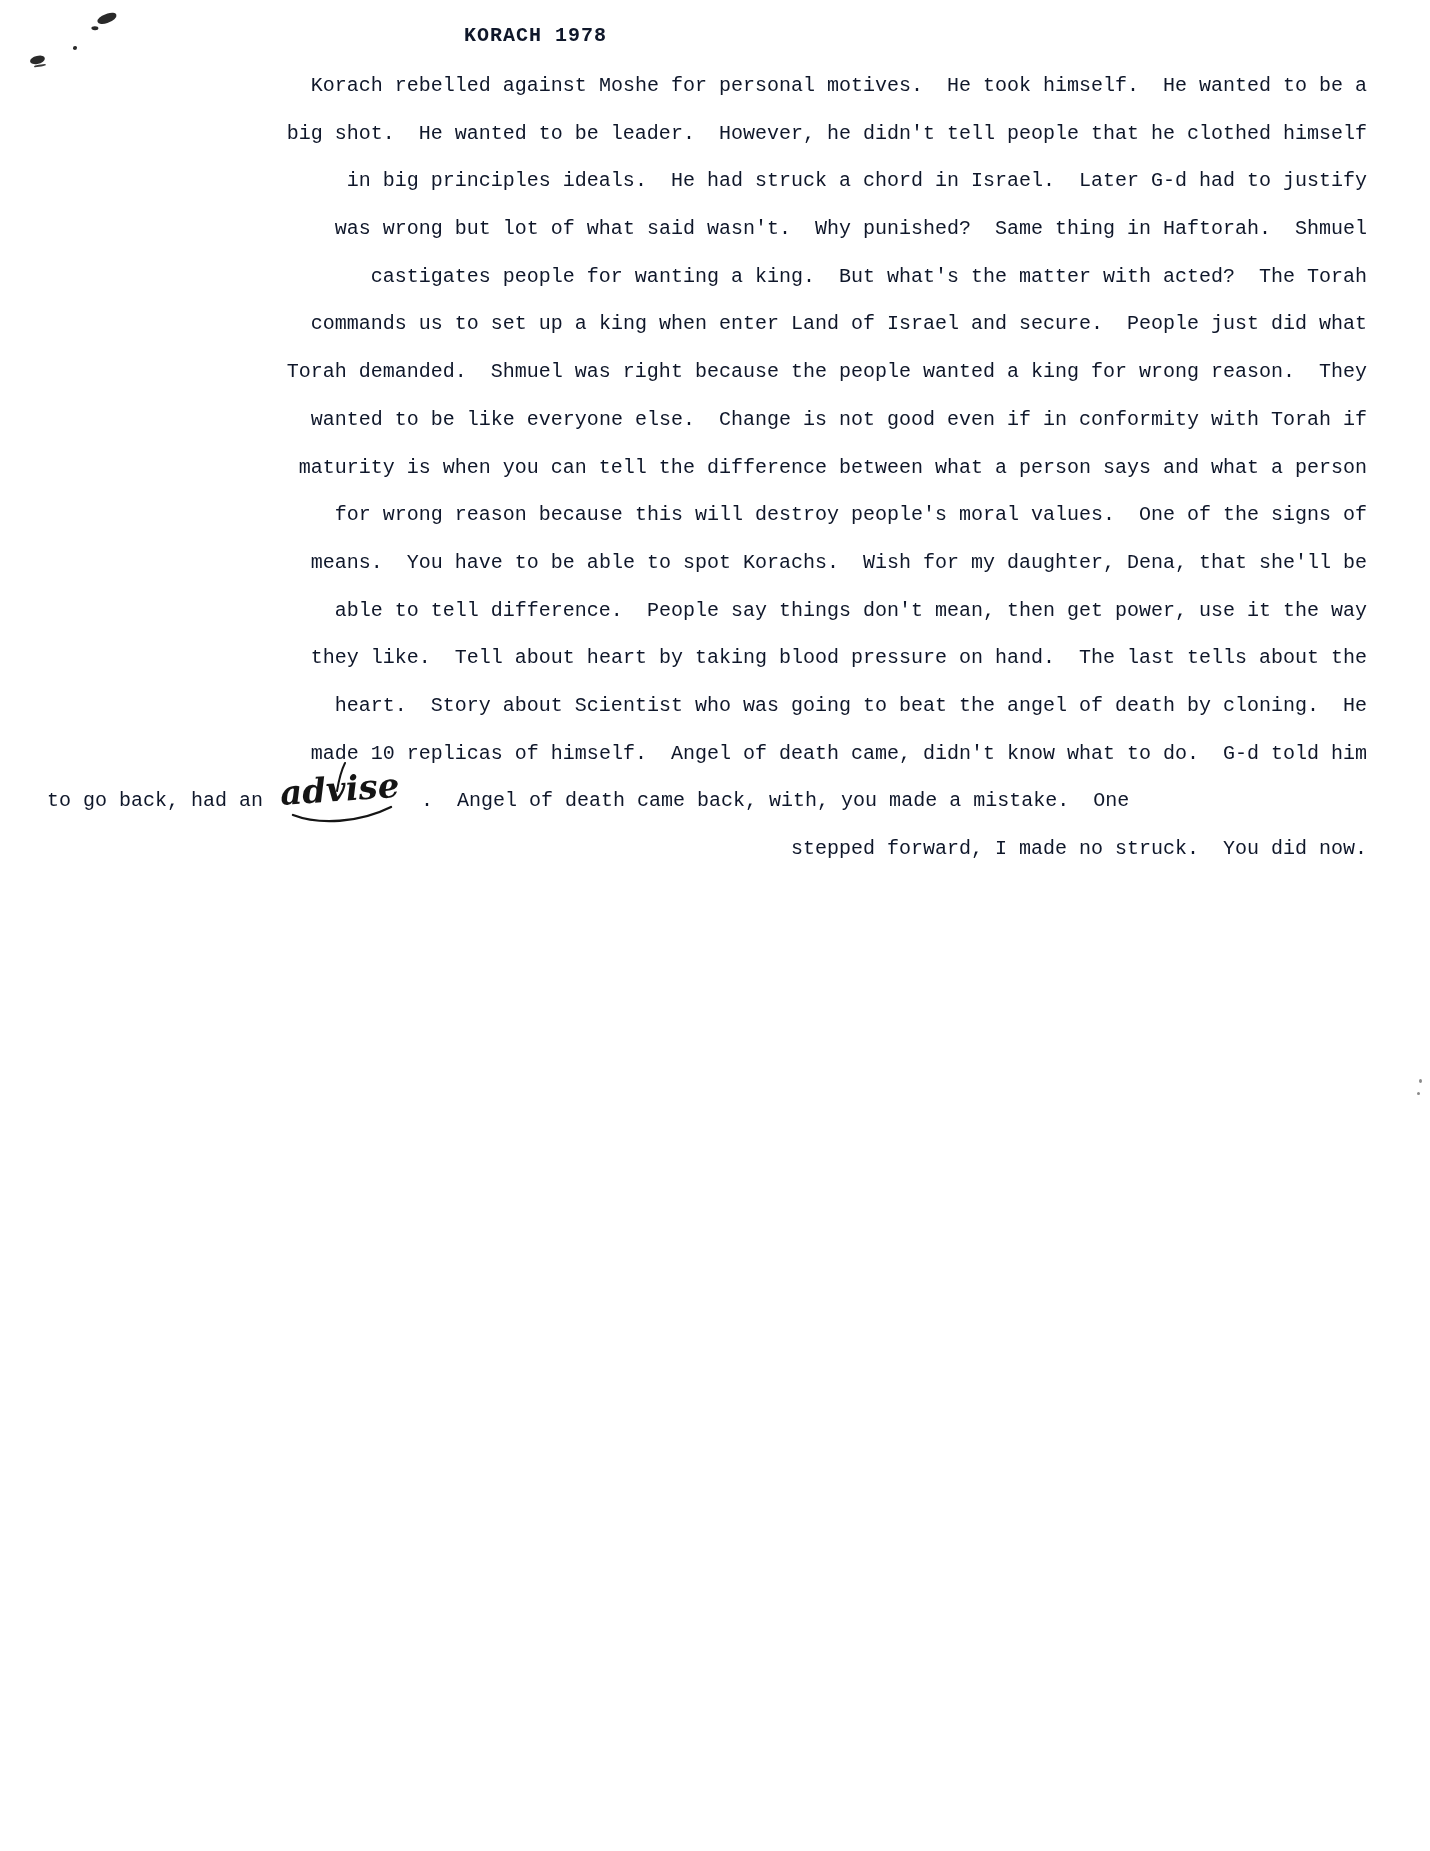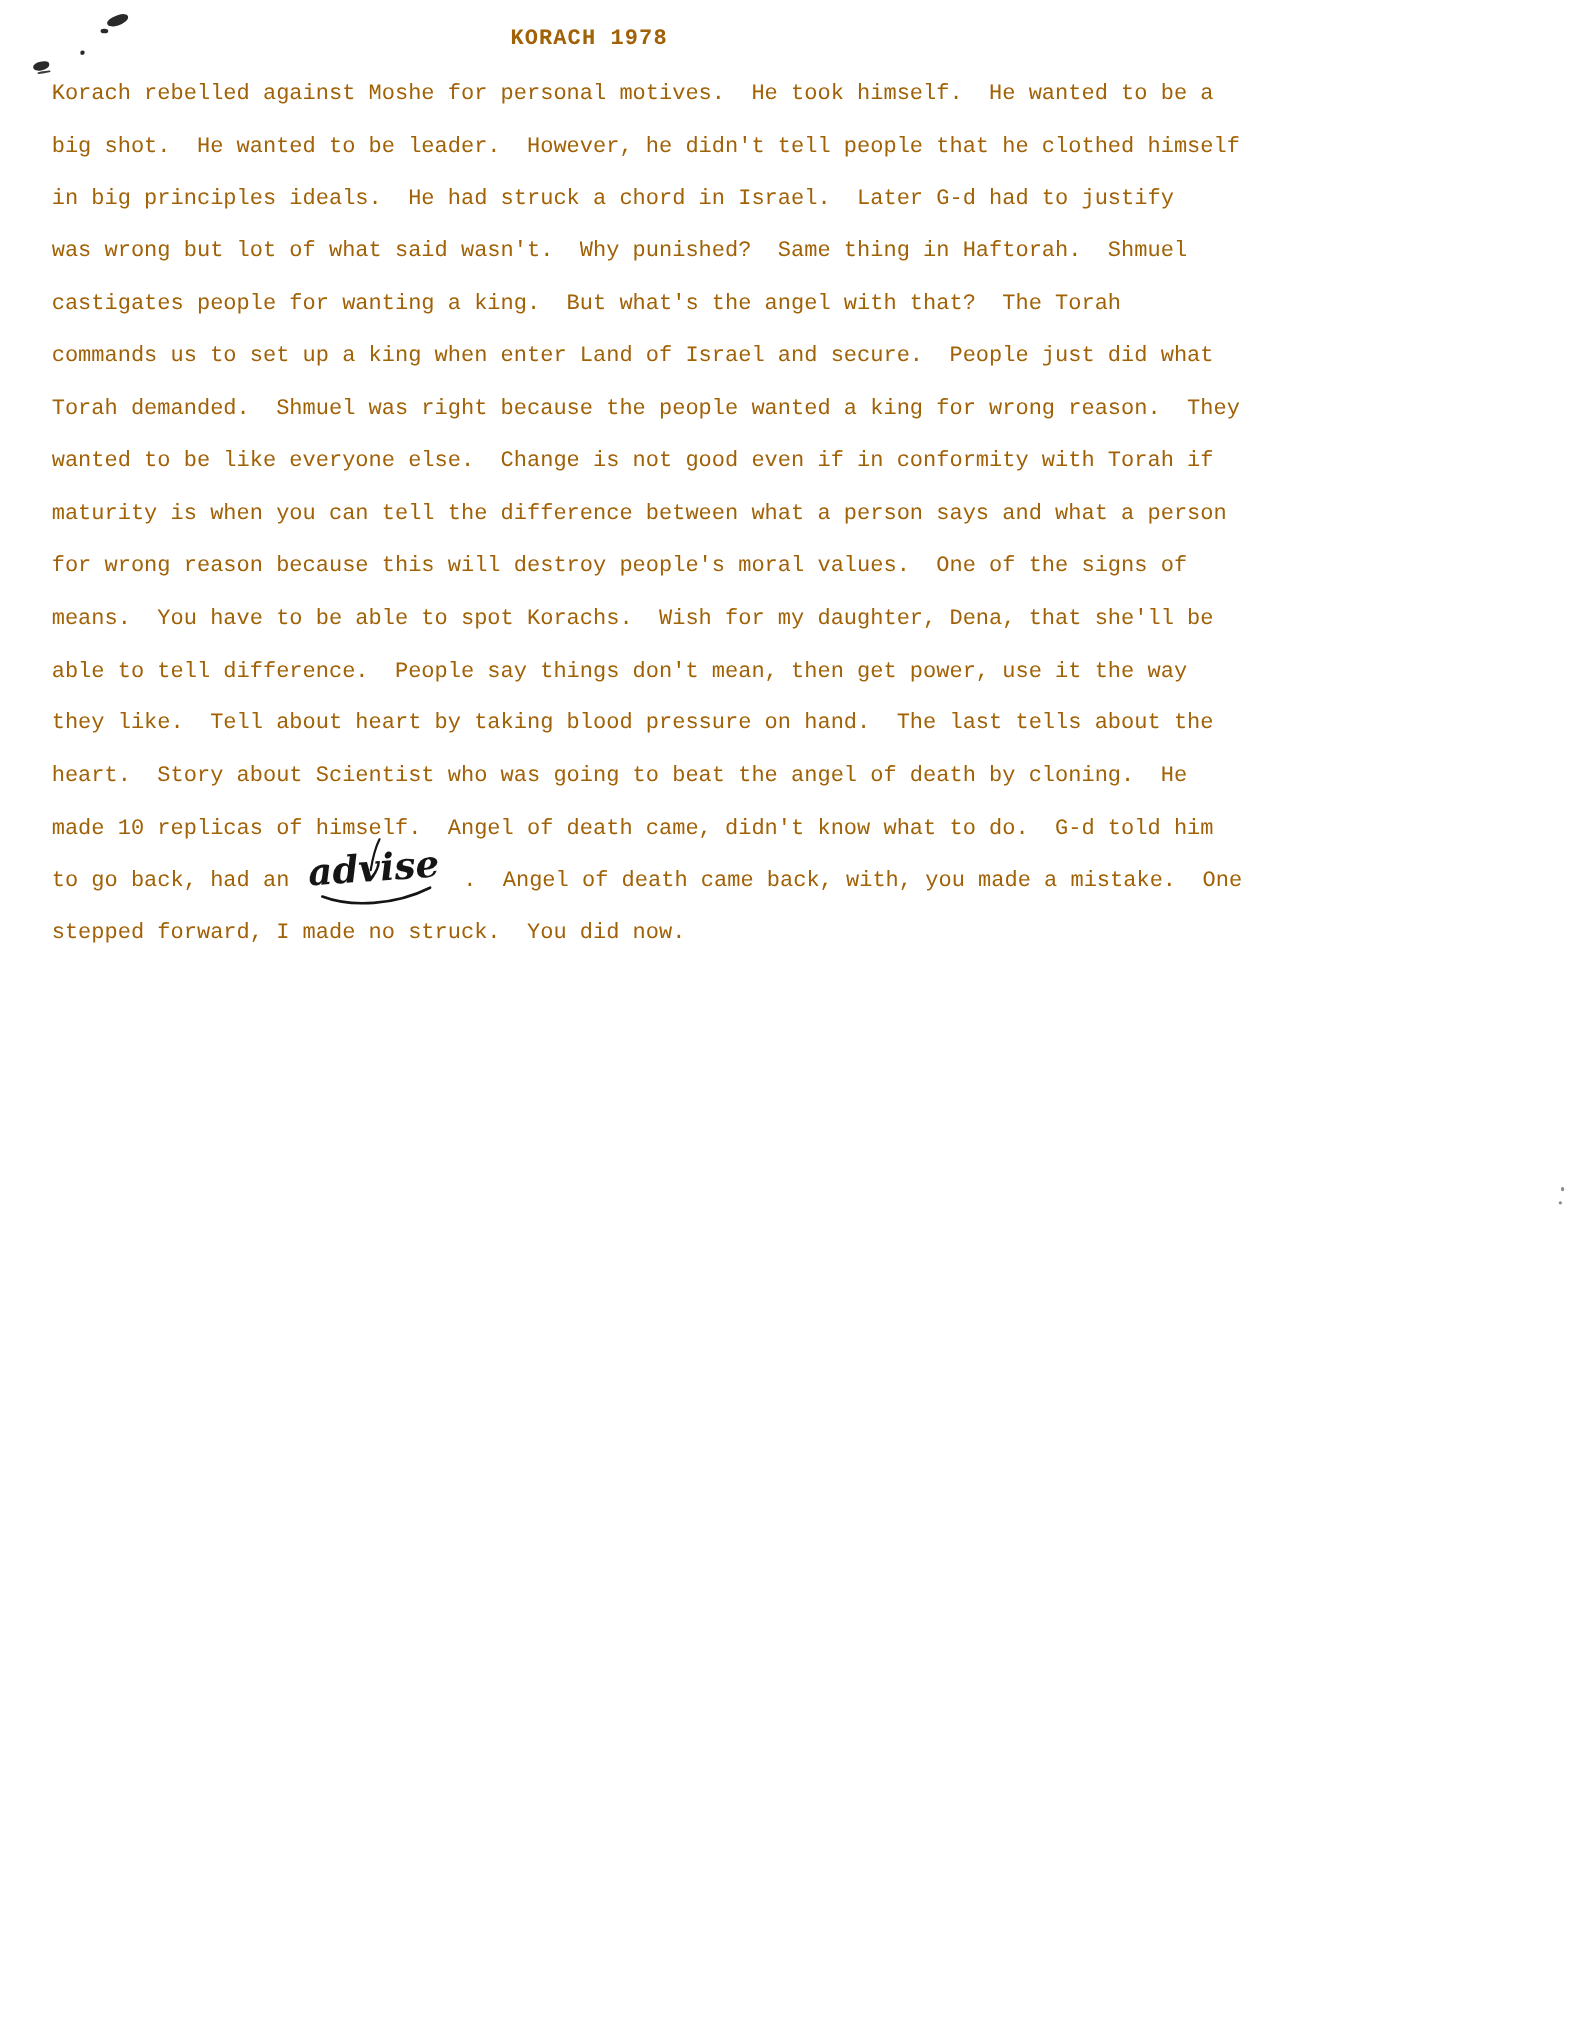--- a/index.html
+++ b/index.html
@@ -7,21 +7,22 @@
     padding: 0;
     background: #ffffff;
   }
   .page {
     position: relative;
     width: 1430px;
     height: 1851px;
     background: #ffffff;
     overflow: hidden;
     font-family: "Liberation Mono", "DejaVu Sans Mono", monospace;
-    color: #a16207;
+    color: #0f172a;
+    text-align: right;
   }
   .doc-title {
     position: absolute;
     top: 24px;
     left: 464px;
     font-size: 20px;
     font-weight: bold;
     letter-spacing: 1px;
     white-space: pre;
   }
@@ -98,21 +99,21 @@
   <span class="speck p1"></span>
   <span class="speck p2"></span>
 
   <div class="doc-title">KORACH 1978</div>
 
   <div class="body-text">
     <div class="text-line">Korach rebelled against Moshe for personal motives.  He took himself.  He wanted to be a</div>
     <div class="text-line">big shot.  He wanted to be leader.  However, he didn't tell people that he clothed himself</div>
     <div class="text-line">in big principles ideals.  He had struck a chord in Israel.  Later G-d had to justify</div>
     <div class="text-line">was wrong but lot of what said wasn't.  Why punished?  Same thing in Haftorah.  Shmuel</div>
-    <div class="text-line">castigates people for wanting a king.  But what's the angel with that?  The Torah</div>
+    <div class="text-line">castigates people for wanting a king.  But what's the matter with acted?  The Torah</div>
     <div class="text-line">commands us to set up a king when enter Land of Israel and secure.  People just did what</div>
     <div class="text-line">Torah demanded.  Shmuel was right because the people wanted a king for wrong reason.  They</div>
     <div class="text-line">wanted to be like everyone else.  Change is not good even if in conformity with Torah if</div>
     <div class="text-line">maturity is when you can tell the difference between what a person says and what a person</div>
     <div class="text-line">for wrong reason because this will destroy people's moral values.  One of the signs of</div>
     <div class="text-line">means.  You have to be able to spot Korachs.  Wish for my daughter, Dena, that she'll be</div>
     <div class="text-line">able to tell difference.  People say things don't mean, then get power, use it the way</div>
     <div class="text-line">they like.  Tell about heart by taking blood pressure on hand.  The last tells about the</div>
     <div class="text-line">heart.  Story about Scientist who was going to beat the angel of death by cloning.  He</div>
     <div class="text-line">made 10 replicas of himself.  Angel of death came, didn't know what to do.  G-d told him</div>

